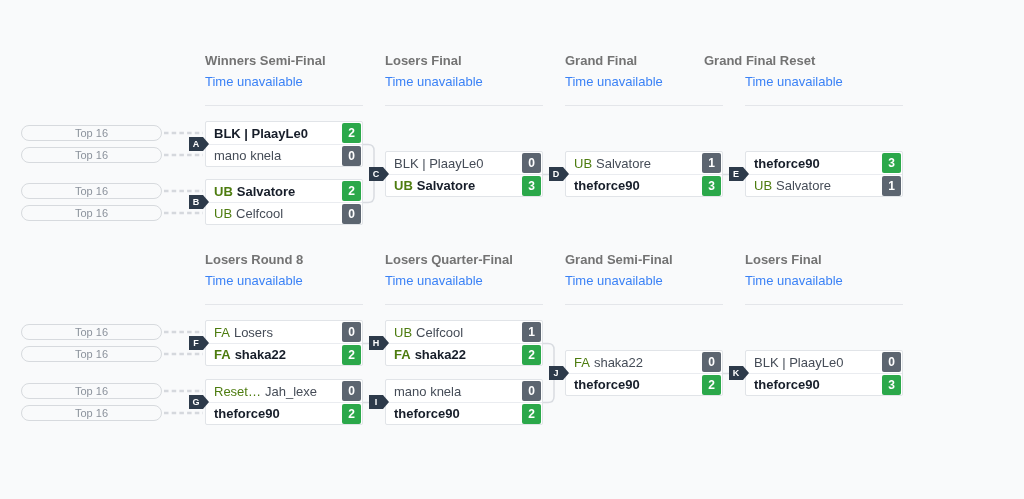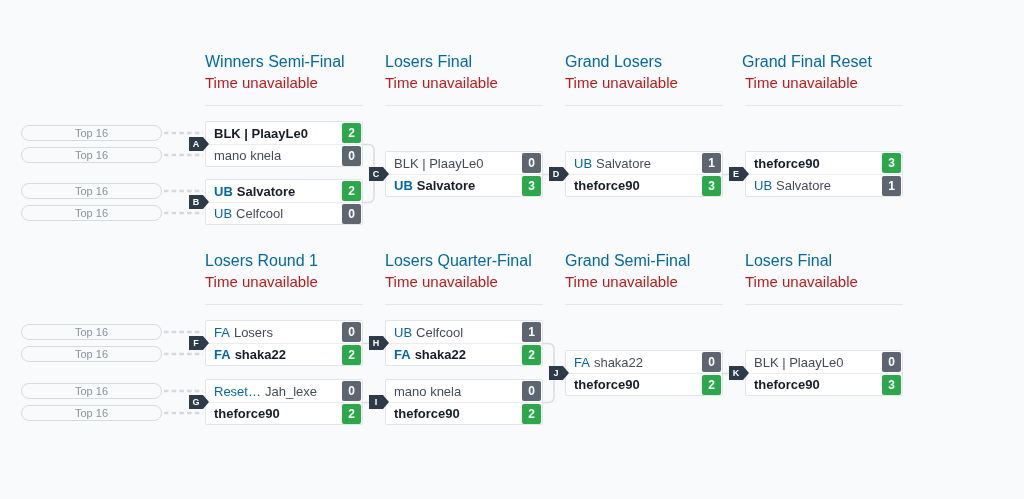--- a/index.html
+++ b/index.html
@@ -5,43 +5,43 @@
   html,body { margin:0; padding:0; }
   body {
     background:#f9fafb;
     font-family:"Liberation Sans", sans-serif;
     -webkit-font-smoothing:antialiased;
   }
   .stage { position:relative; width:1024px; height:499px; overflow:hidden; }
   svg.wires { position:absolute; left:0; top:0; z-index:0; pointer-events:none; }
 
   .round-title {
-    position:absolute; font-size:16px; font-weight:normal; color:#0369a1;
+    position:absolute; font-size:13px; font-weight:bold; color:#737373;
     white-space:nowrap; z-index:1;
   }
   .round-subtitle {
-    position:absolute; font-size:15px; color:#b91c1c; white-space:nowrap; z-index:1;
+    position:absolute; font-size:13px; color:#3b82f6; white-space:nowrap; z-index:1;
   }
   .round-divider { position:absolute; width:158px; height:1px; background:#e4e6ea; z-index:1; }
 
   .match {
     position:absolute; width:158px; box-sizing:border-box;
     background:#ffffff; border:1px solid #e1e4e8; border-radius:2px;
     z-index:2; cursor:pointer;
   }
   .slot {
     height:22px; display:flex; align-items:center;
     padding:0 1px 0 8px; box-sizing:border-box;
   }
   .slot + .slot { border-top:1px solid #eaecf0; }
   .pname {
     flex:1; font-size:13px; color:#454c57; white-space:nowrap; overflow:hidden;
   }
   .slot.winner .pname { font-weight:bold; color:#161d29; }
-  .prefix { color:#0369a1; margin-right:4px; }
+  .prefix { color:#4d7c0f; margin-right:4px; }
   .score {
     flex:none; width:19px; height:20px; border-radius:2px;
     color:#fff; font-size:12px; font-weight:bold;
     display:flex; align-items:center; justify-content:center;
   }
   .match-label {
     position:absolute; width:20px; height:14px; box-sizing:border-box;
     color:#fff; font-size:9px; font-weight:bold; line-height:14px;
     width:20px; padding-right:6px; text-align:center;
     clip-path:polygon(0 0, 70% 0, 100% 50%, 70% 100%, 0 100%);
@@ -114,49 +114,49 @@
       <div class="slot">
         <span class="pname"><span>BLK | PlaayLe0</span></span>
         <span class="score" style="background: rgb(92, 101, 112);">0</span>
       </div>
       <div class="slot winner">
         <span class="pname"><span class="prefix">UB</span><span>Salvatore</span></span>
         <span class="score" style="background: rgb(43, 168, 74);">3</span>
       </div>
     </div>
     <div class="match-label" style="left: 369px; top: 167px; background: rgb(45, 58, 74);">C</div>
-    <div class="round-title" style="left: 565px; top: 53px;">Grand Losers</div>
+    <div class="round-title" style="left: 565px; top: 53px;">Grand Final</div>
     <div class="round-subtitle" style="left: 565px; top: 74px;">Time unavailable</div>
     <div class="round-divider" style="left: 565px; top: 105px;"></div>
     <div class="match" style="left: 565px; top: 151px;">
       <div class="slot">
         <span class="pname"><span class="prefix">UB</span><span>Salvatore</span></span>
         <span class="score" style="background: rgb(92, 101, 112);">1</span>
       </div>
       <div class="slot winner">
         <span class="pname"><span>theforce90</span></span>
         <span class="score" style="background: rgb(43, 168, 74);">3</span>
       </div>
     </div>
     <div class="match-label" style="left: 549px; top: 167px; background: rgb(45, 58, 74);">D</div>
-    <div class="round-title" style="left: 742px; top: 53px;">Grand Final Reset</div>
+    <div class="round-title" style="left: 704px; top: 53px;">Grand Final Reset</div>
     <div class="round-subtitle" style="left: 745px; top: 74px;">Time unavailable</div>
     <div class="round-divider" style="left: 745px; top: 105px;"></div>
     <div class="match" style="left: 745px; top: 151px;">
       <div class="slot winner">
         <span class="pname"><span>theforce90</span></span>
         <span class="score" style="background: rgb(43, 168, 74);">3</span>
       </div>
       <div class="slot">
         <span class="pname"><span class="prefix">UB</span><span>Salvatore</span></span>
         <span class="score" style="background: rgb(92, 101, 112);">1</span>
       </div>
     </div>
     <div class="match-label" style="left: 729px; top: 167px; background: rgb(45, 58, 74);">E</div>
-    <div class="round-title" style="left: 205px; top: 252px;">Losers Round 1</div>
+    <div class="round-title" style="left: 205px; top: 252px;">Losers Round 8</div>
     <div class="round-subtitle" style="left: 205px; top: 273px;">Time unavailable</div>
     <div class="round-divider" style="left: 205px; top: 304px;"></div>
     <div class="match" style="left: 205px; top: 320px;">
       <div class="slot">
         <span class="pname"><span class="prefix">FA</span><span>Losers</span></span>
         <span class="score" style="background: rgb(92, 101, 112);">0</span>
       </div>
       <div class="slot winner">
         <span class="pname"><span class="prefix">FA</span><span>shaka22</span></span>
         <span class="score" style="background: rgb(43, 168, 74);">2</span>

